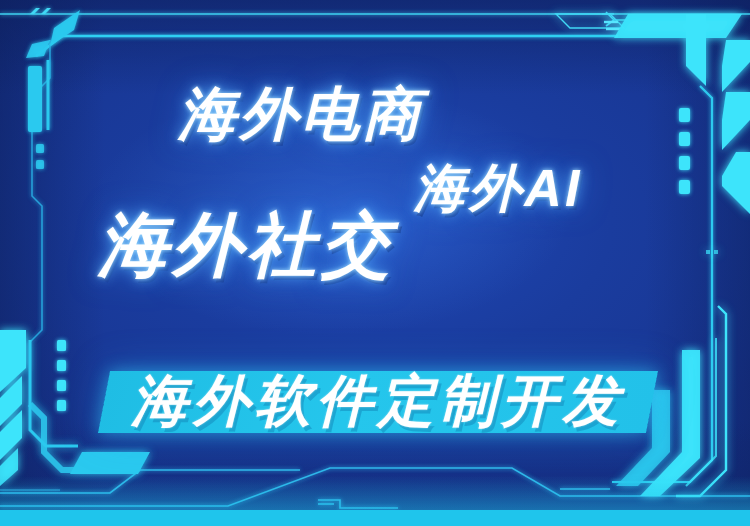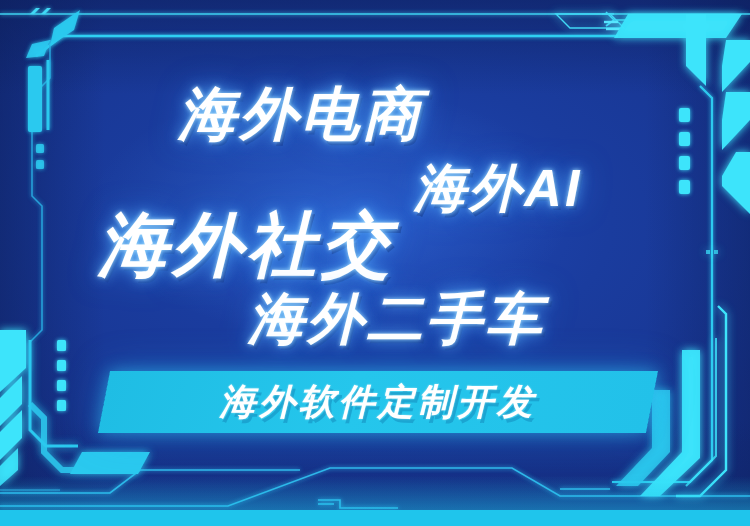--- a/index.html
+++ b/index.html
@@ -84,21 +84,21 @@
     left: 104px;
     top: 371px;
     width: 548px;
     height: 62px;
     display: flex;
     align-items: center;
     justify-content: center;
   }
   #line-software {
     position: static;
-    font-size: 36px;
+    font-size: 56px;
     letter-spacing: 0.10em;
     text-shadow:
       0 0 2px rgba(255,255,255,0.6),
       3px 4px 0 rgba(20,140,190,0.55);
     text-align: right;
   }
   
   .bottom-strip {
     position: absolute;
     left: 0;
@@ -230,21 +230,20 @@
     </g>
   </svg>
 
   <div class="text-layer">
     <div class="hline" id="line-ai">海外AI</div>
 
     <div class="hline" id="line-ecommerce">海外电商</div>
 
     <div class="hline" id="line-social">海外社交</div>
 
-    <div class="hline" id="line-usedcar">海外二手车</div>
   </div>
 
   <div class="banner"></div>
   <div class="banner-inner">
     <div class="hline" id="line-software">海外软件定制开发</div>
   </div>
 
   <div class="bottom-strip-glow"></div>
   <div class="bottom-strip"></div>
 </div>

